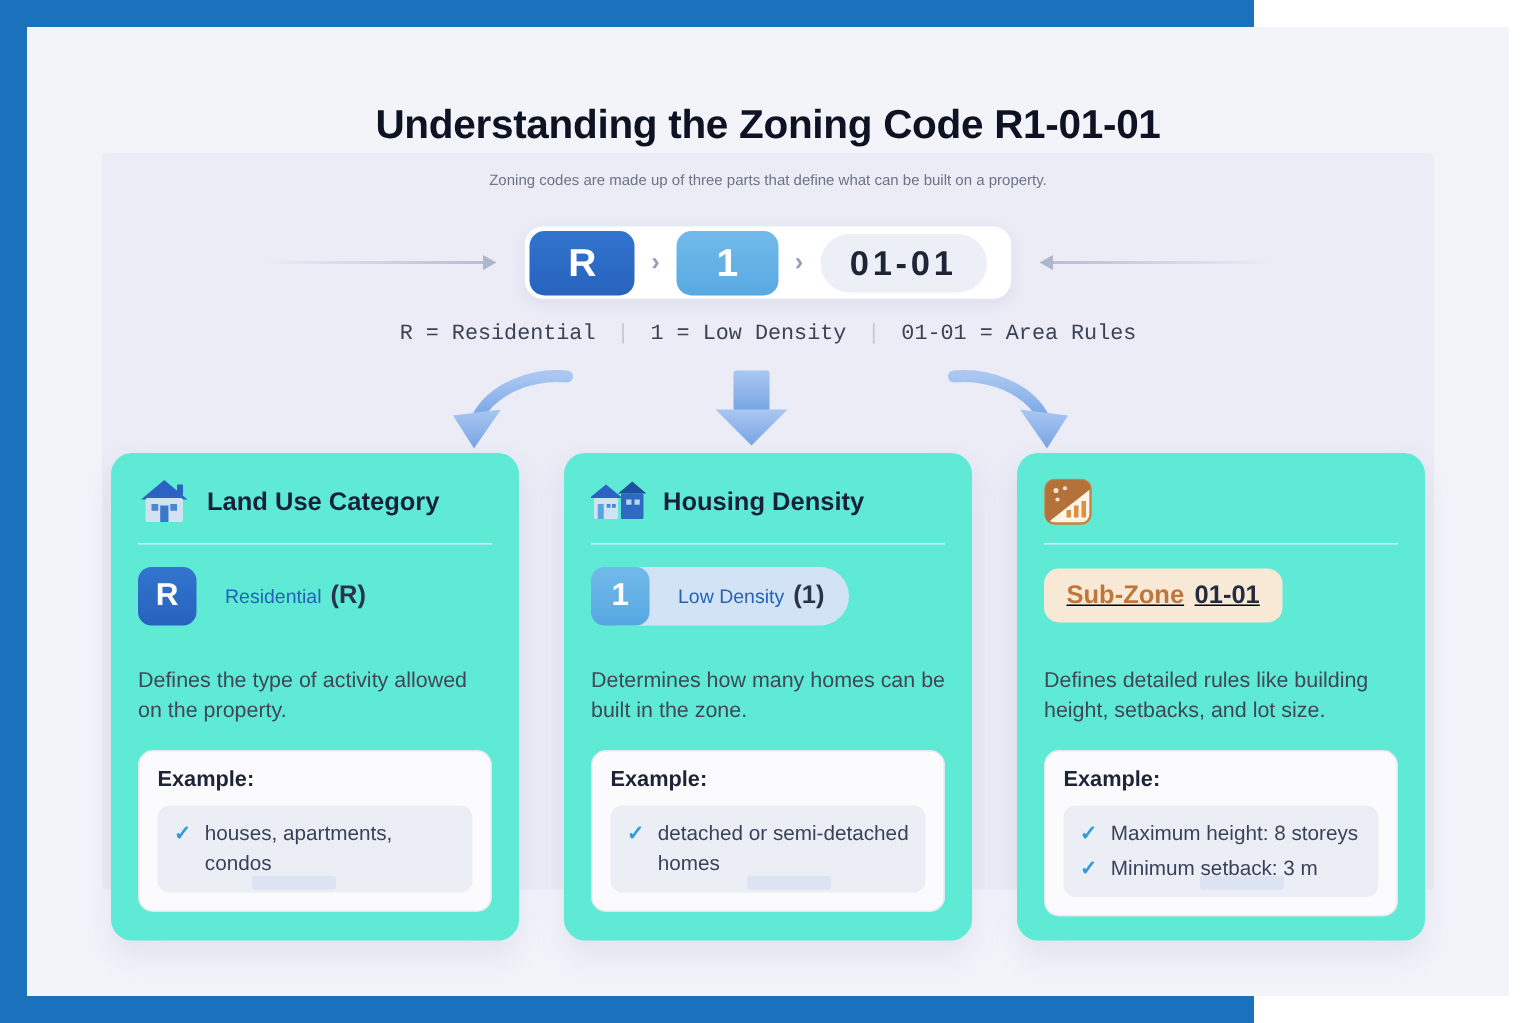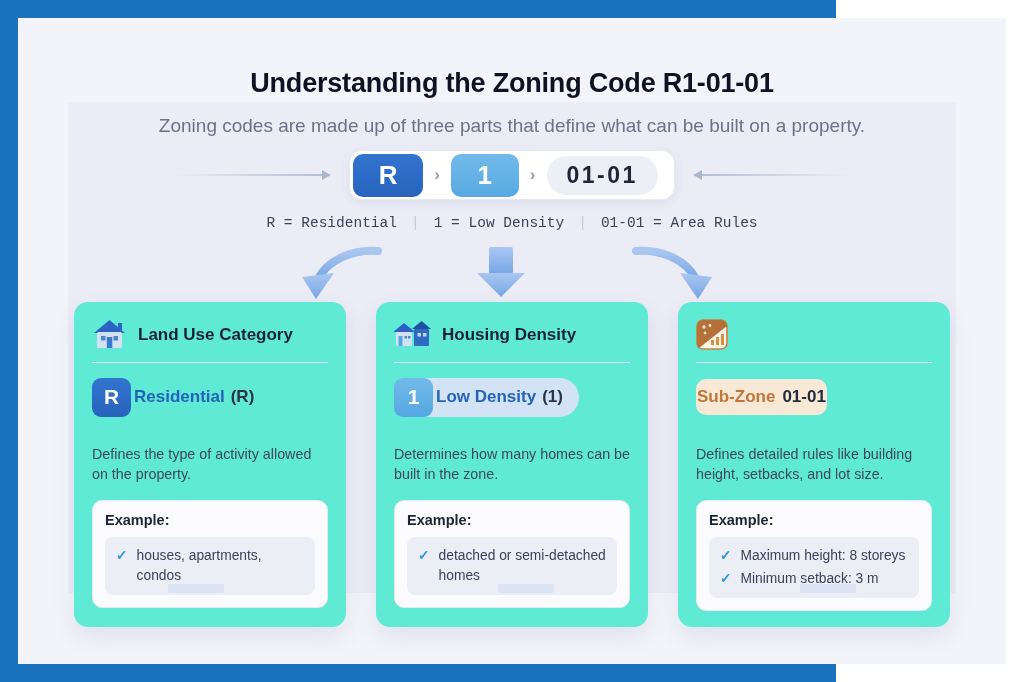--- a/index.html
+++ b/index.html
@@ -9,21 +9,21 @@
   .frame { width:836px; height:682px; background:#1a72bd; padding:18px; }
   .page  { width:988px; height:646px; background:#f3f4fa; position:relative; overflow:hidden; }
 
   .panel { position:absolute; left:50px; top:84px; width:888px; height:491px;
            background:#ebecf6; border-radius:3px; }
 
   .title { position:absolute; top:50px; left:0; width:100%; text-align:center;
            font-size:27px; font-weight:800; color:#0d1322; letter-spacing:-0.2px; }
 
   .subtitle { position:absolute; top:97px; left:0; width:100%; text-align:center;
-              font-size:19px; color:#6b7386; }
+              font-size:10px; color:#6b7386; }
 
   
   .code-row { position:absolute; top:132px; left:0; width:100%;
               display:flex; align-items:center; justify-content:center; gap:16px; }
   .h-arrow { width:160px; height:12px; position:relative; }
   .h-arrow .line { position:absolute; top:5px; left:0; right:10px; height:1.5px;
                    background:linear-gradient(to right, rgba(182,190,210,0), #b6bed4); }
   .h-arrow.rev .line { background:linear-gradient(to left, rgba(182,190,210,0), #b6bed4); left:10px; right:0; }
   .h-arrow .head { position:absolute; top:1px; width:0; height:0;
                    border-top:5px solid transparent; border-bottom:5px solid transparent; }
@@ -55,30 +55,30 @@
   .card { width:272px; min-height:283px; background:#5eead4; border-radius:14px;
           box-shadow:0 10px 22px rgba(90,100,145,0.12); padding:17px 18px 16px; }
   .card-head { display:flex; align-items:center; gap:11px; }
   .card-head .ttl { font-size:17px; font-weight:700; color:#19213a; }
   .card-div { height:1px; background:#e7e9f1; margin:12px 0 14px; }
 
   .badge-row { display:flex; align-items:center; min-height:40px; }
   .chipR { width:39px; height:39px; border-radius:9px; background:linear-gradient(180deg,#3274cf,#2763bd);
            color:#fff; font-size:21px; font-weight:700; display:flex; align-items:center;
            justify-content:center; flex:0 0 auto; }
-  .badge-row .lbl { font-size:17px; font-weight:700; color:#2563b8; margin-left:3px; }
+  .badge-row .lbl { font-size:13px; font-weight:400; color:#2563b8; margin-left:19px; }
   .badge-row .sfx { font-size:17px; font-weight:600; color:#2a3348; margin-left:6px; }
 
   .pill-blue { display:inline-flex; align-items:center; background:#d2e3f5; border-radius:999px;
                padding-right:16px; }
   .pill-blue .chip1 { width:39px; height:39px; border-radius:9px; background:linear-gradient(180deg,#72baea,#55a7e2);
                       color:#fff; font-size:21px; font-weight:700; display:flex; align-items:center;
                       justify-content:center; }
   .pill-tan { display:inline-flex; align-items:flex-end; background:#f8e9d6; border-radius:10px;
-              padding:8px 1px; gap:7px; }
+              padding:8px 15px; gap:7px;text-decoration:underline; }
   .pill-tan .sub { font-size:17px; font-weight:700; color:#c0763a; }
   .pill-tan .num { font-size:17px; font-weight:700; color:#222b3f; }
 
   .card-desc { font-size:14.3px; color:#3f4759; line-height:1.42; margin-top:27px; }
 
   .example { border:1px solid #e5e8f0; background:#fbfbfd; border-radius:10px;
              padding:11px 12px 12px; margin-top:15px; }
   .example .ex-lbl { font-size:14.5px; font-weight:700; color:#1c2436; }
   .ex-inner { background:#eceef6; border-radius:8px; padding:9px 11px; margin-top:9px; }
   .ex-item { display:flex; gap:9px; font-size:13.8px; color:#39425a; line-height:1.45; }

